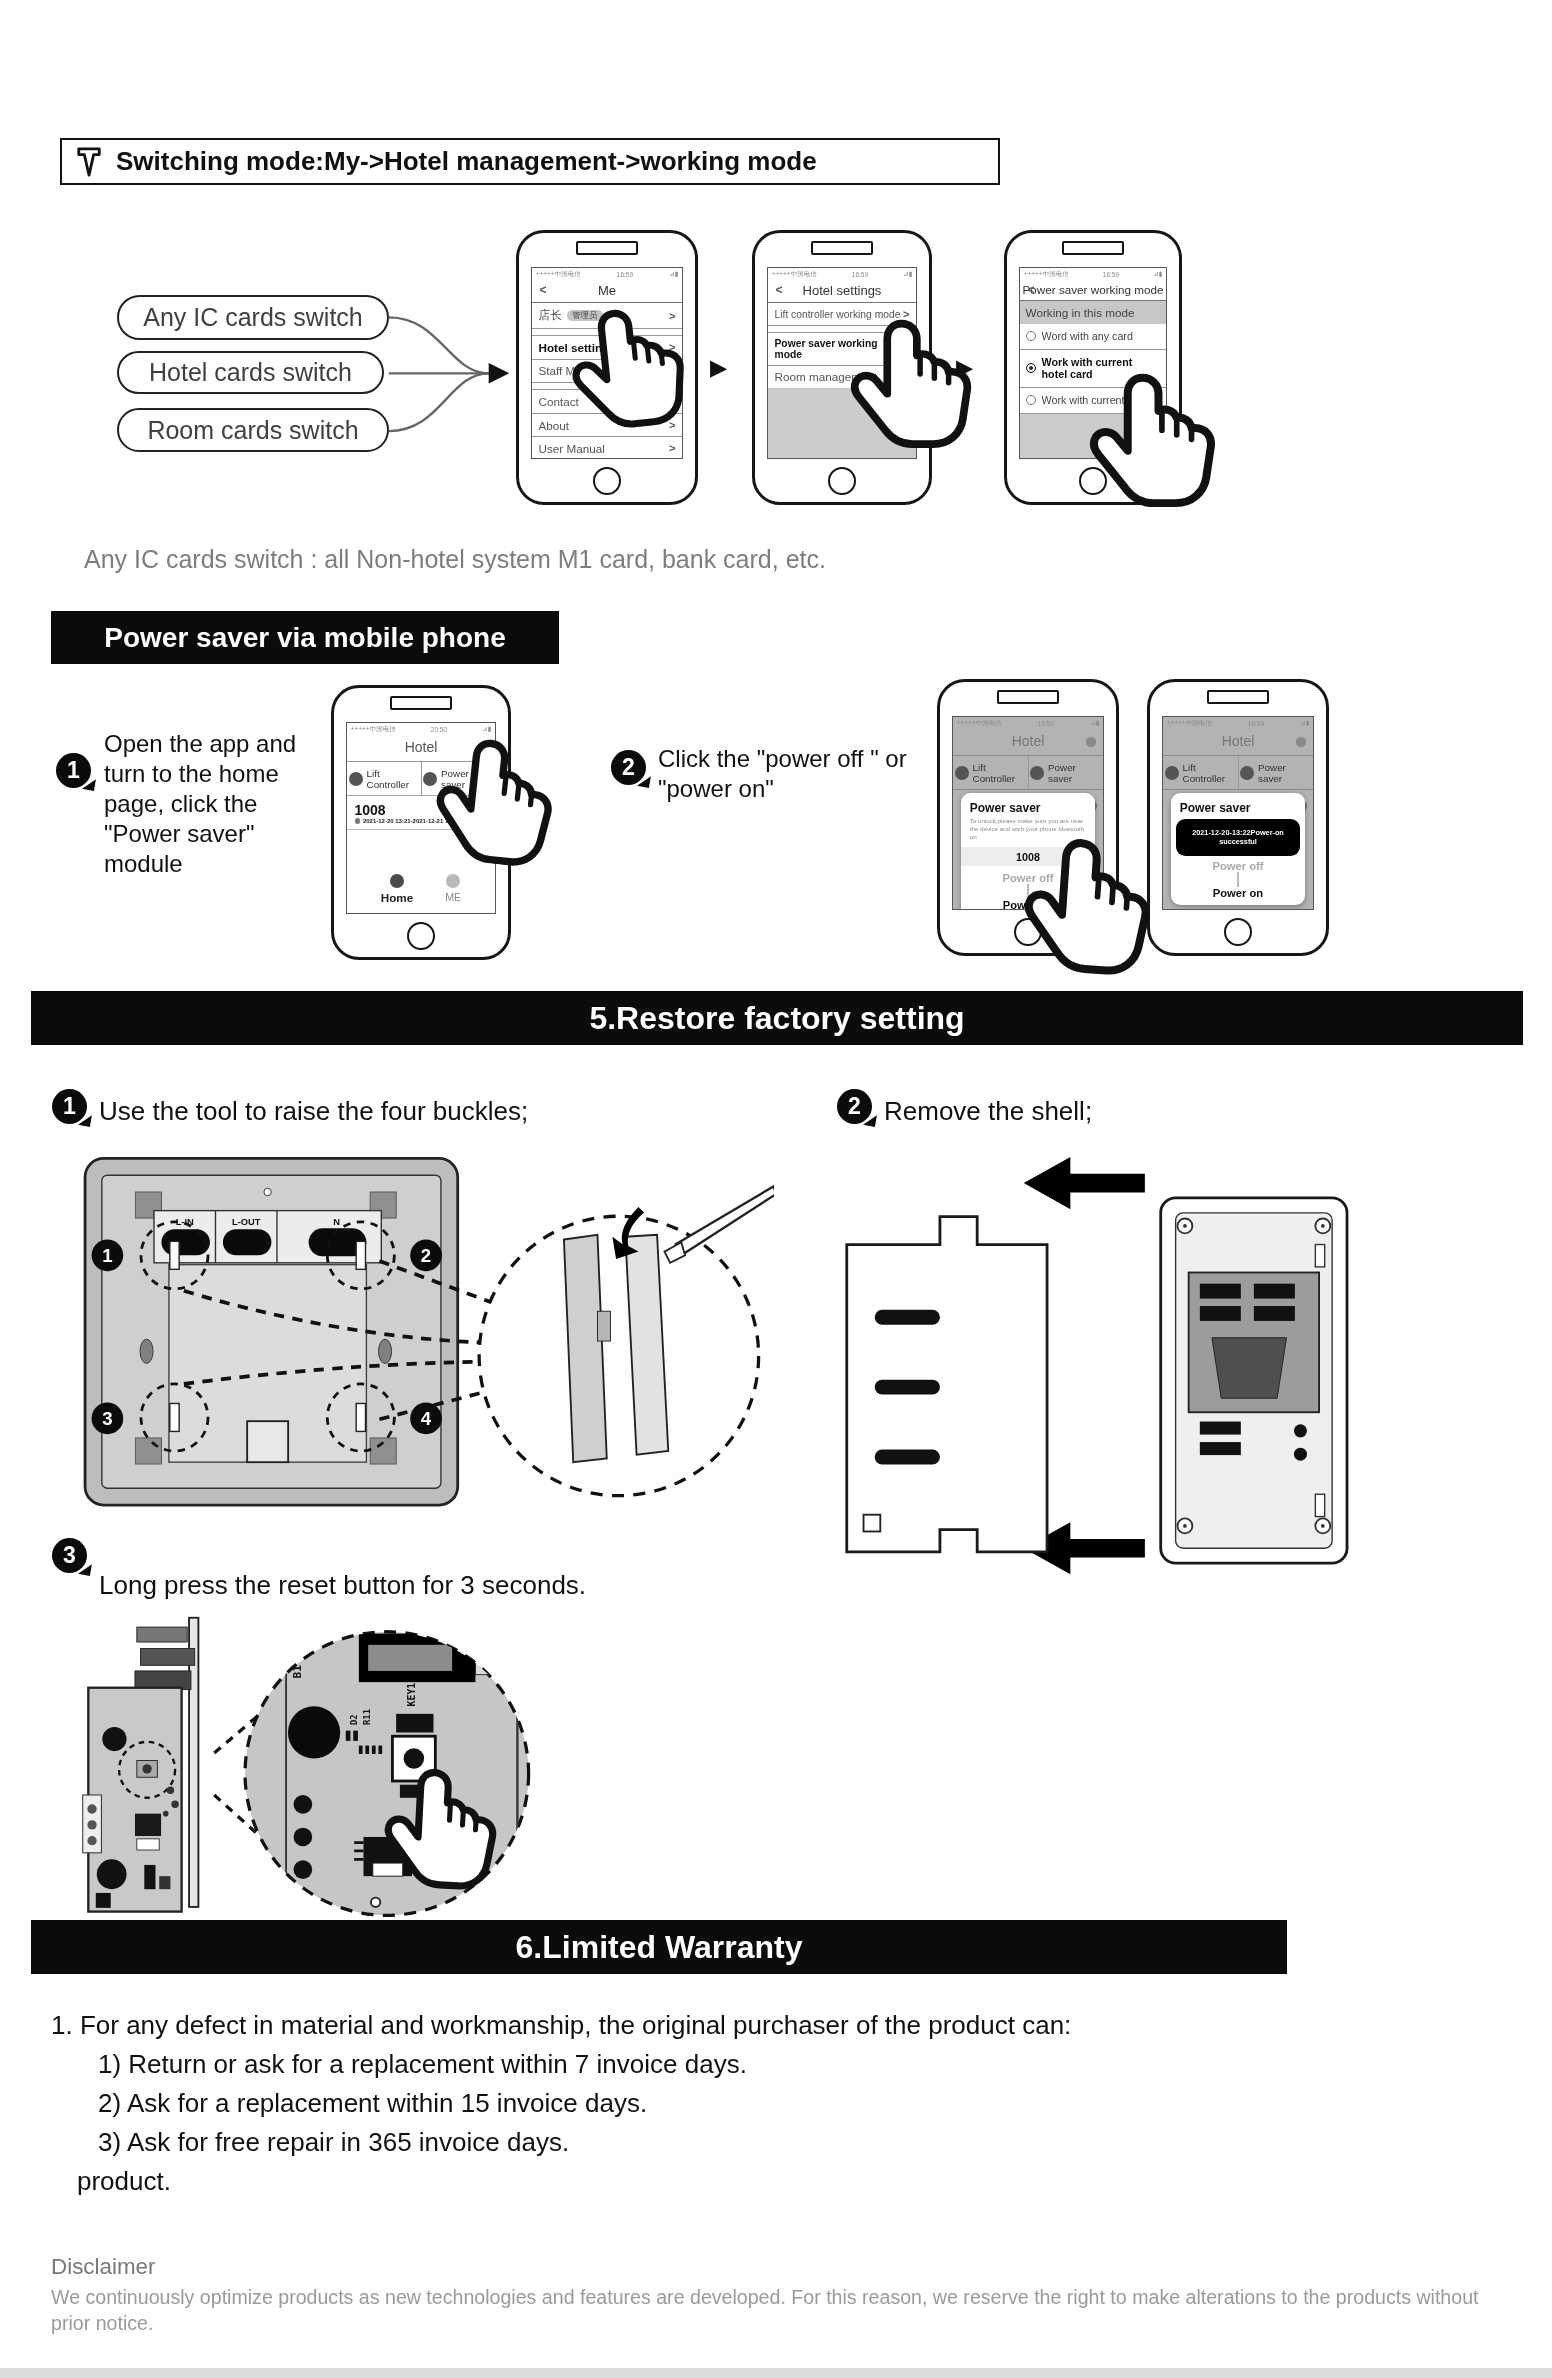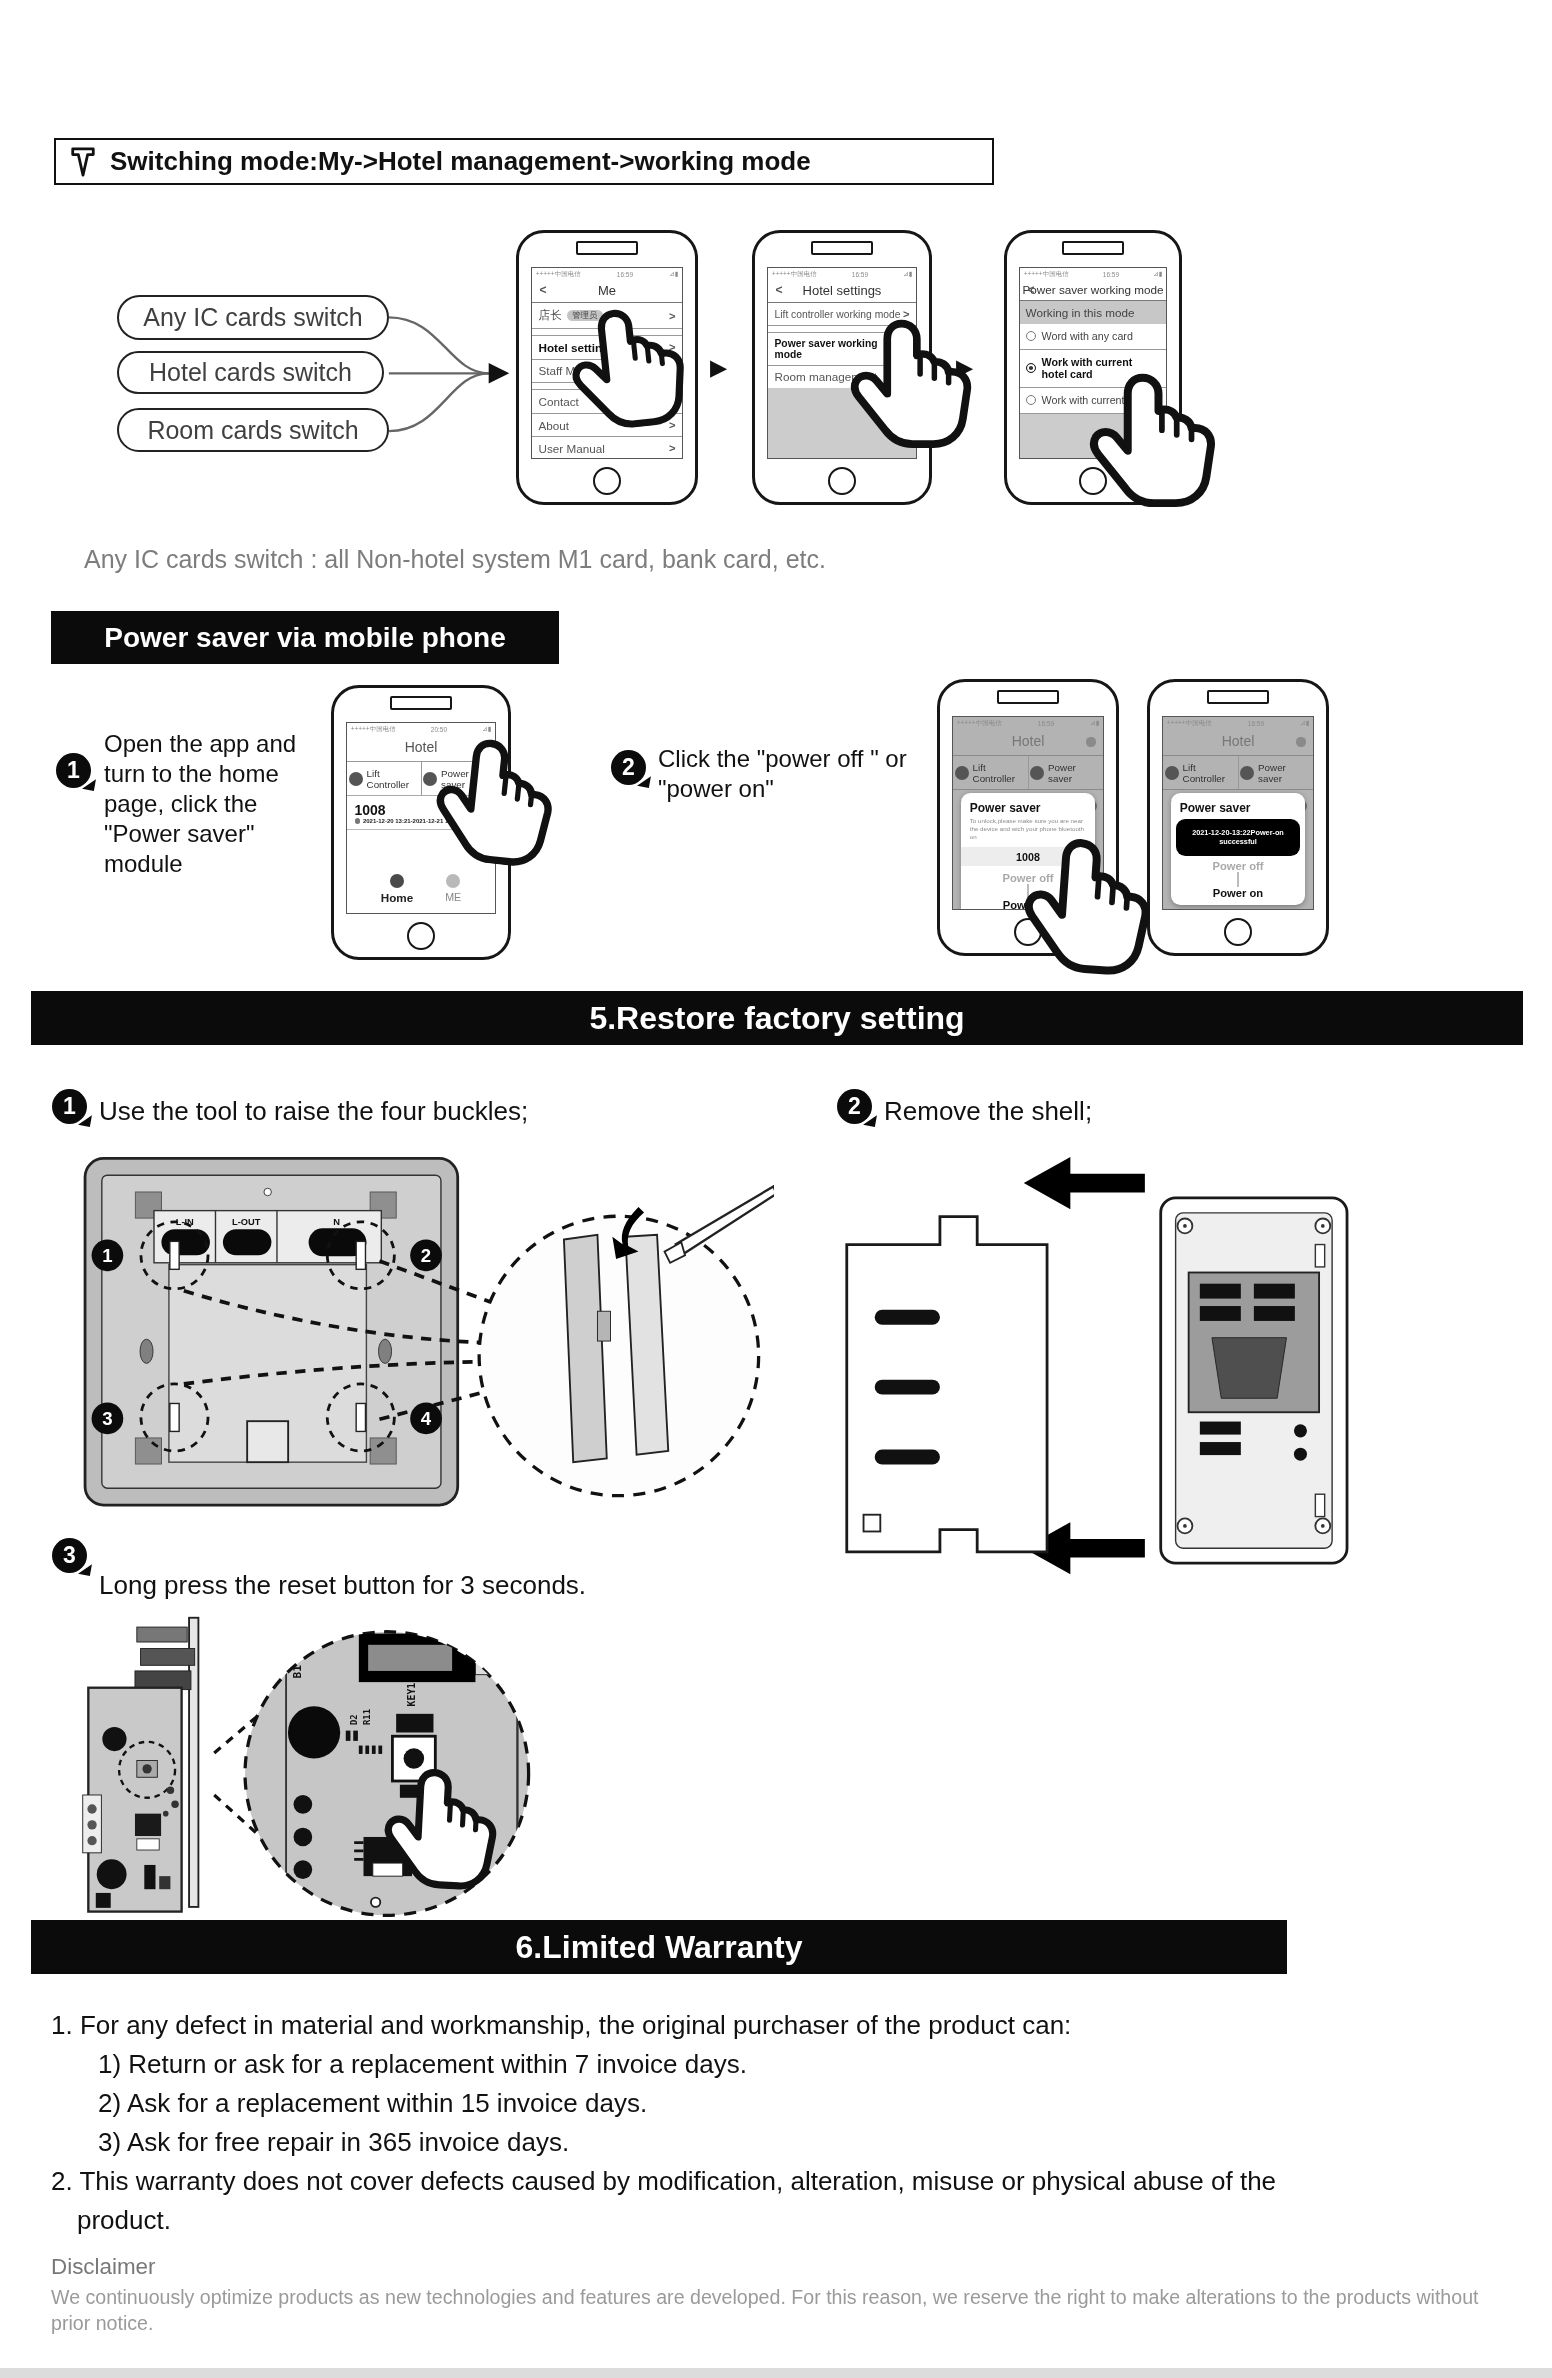--- a/index.html
+++ b/index.html
@@ -9,21 +9,21 @@
   
   .abs{position:absolute;}
   .blackbar{position:absolute;background:#0b0b0b;color:#fff;font-weight:bold;
             display:flex;align-items:center;justify-content:center;}
   .stepnum{position:absolute;width:35px;height:35px;background:#0b0b0b;color:#fff;border-radius:50%;
            display:flex;align-items:center;justify-content:center;font-size:23px;font-weight:bold;z-index:2;}
   .stepnum::after{content:"";position:absolute;right:-3.7px;bottom:-1.9px;width:0;height:0;
            border-left:12px solid transparent;border-bottom:12px solid #0b0b0b;transform:rotate(10deg);}
 
   
-  .switch-header{position:absolute;left:54px;top:138px;width:940px;height:47px;border:2.8px solid #111;
+  .switch-header{position:absolute;left:60px;top:138px;width:940px;height:47px;border:2.8px solid #111;
            background:#fff;display:flex;align-items:center;gap:13px;padding:0 13px;font-size:26px;font-weight:bold;box-sizing:border-box;}
 
   
   .oval{position:absolute;border:2.8px solid #222;border-radius:931px;display:flex;align-items:center;
         justify-content:center;font-size:25px;color:#404040;background:#fff;box-sizing:border-box;}
 
   
   .phone{position:absolute;background:#fff;border:3.7px solid #161616;border-radius:28px;box-sizing:border-box;}
   .speaker{position:absolute;top:8.4px;left:50%;transform:translateX(-50%);width:58px;height:9.3px;
            border:2.8px solid #161616;border-radius:1.9px;background:#fff;}
@@ -591,21 +591,20 @@
       <use href="#hand-sym"></use>
     </svg>
 
   <div class="blackbar" style="left:31px;top:1920px;width:1256px;height:54px;font-size:32px;">6.Limited Warranty</div>
 
   <div class="warranty">
     <div>1. For any defect in material and workmanship, the original purchaser of the product can:</div>
     <div class="ind1">1) Return or ask for a replacement within 7 invoice days.</div>
     <div class="ind1">2) Ask for a replacement within 15 invoice days.</div>
     <div class="ind1">3) Ask for free repair in 365 invoice days.</div>
-    <div>2. This warranty does not cover defects caused by modification, alteration, misuse or physical abuse of the</div>
     <div class="ind2">product.</div>
   </div>
 
   <div class="disc-h">Disclaimer</div>
   <div class="disc-b">We continuously optimize products as new technologies and features are developed. For this reason, we reserve the right to make alterations to the products without prior notice.</div>
 
   <div class="footstrip"></div>
 </div>
 
 

